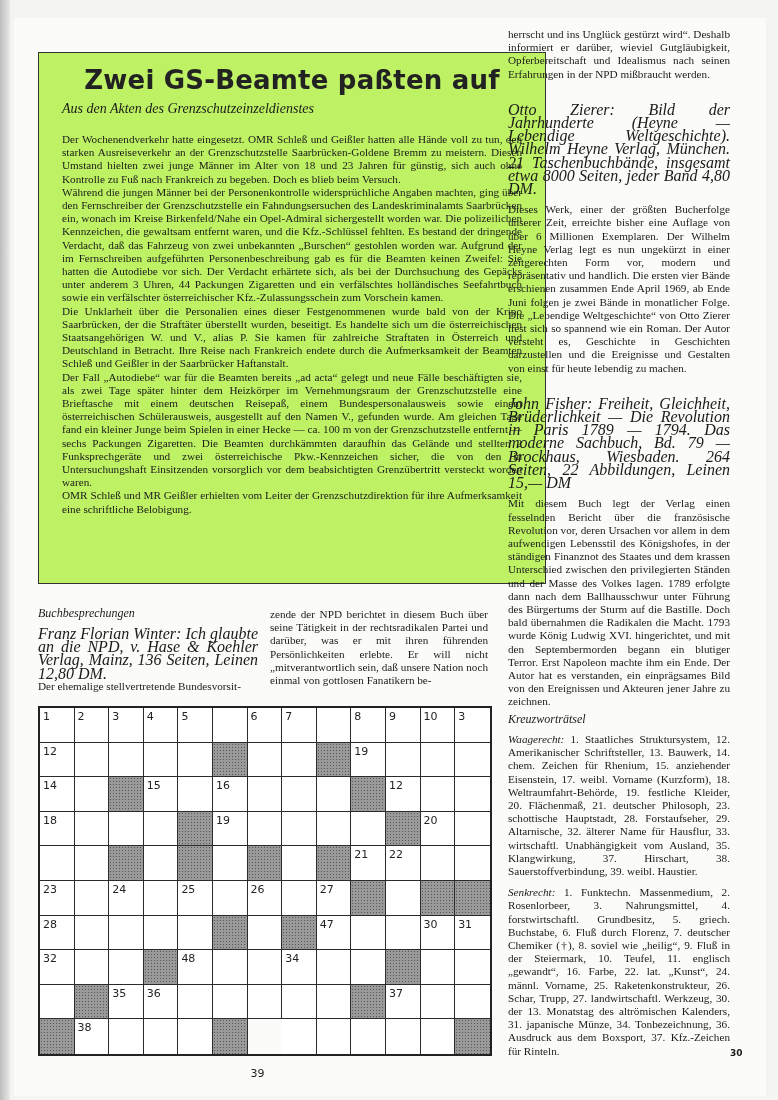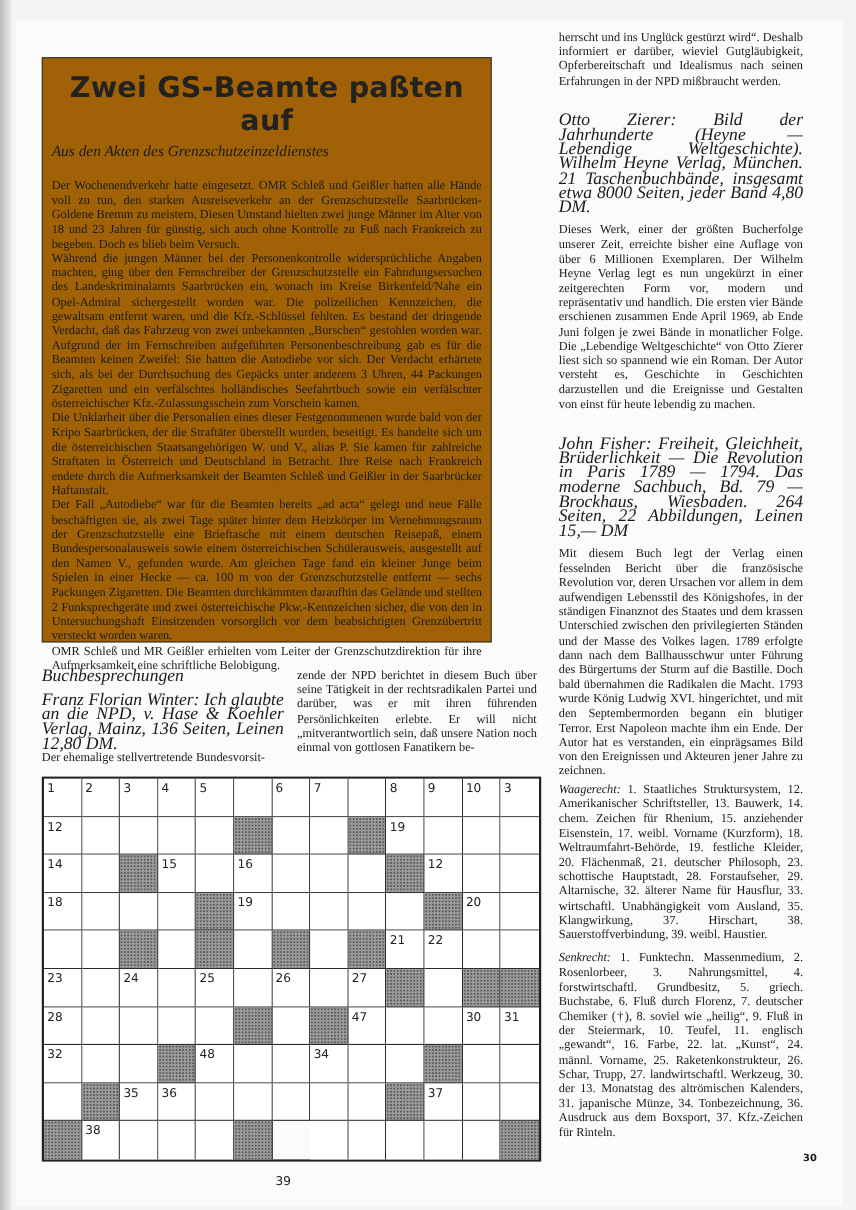--- a/index.html
+++ b/index.html
@@ -9,35 +9,35 @@
     font-family:"Liberation Serif", "DejaVu Serif", serif;
     color:#1a1a1a;
   }
   .page {
     position:absolute; left:14px; top:18px; width:752px; height:1078px;
     background:#fbfbf9;
   }
   .edge { position:absolute; left:0; top:0; width:10px; height:1100px;
     background:linear-gradient(90deg,#bdbdbd,#e9e9e7); }
   .article-box {
-    position:absolute; left:38px; top:52px; width:409px; height:532px;
-    border:1.5px solid #333; box-sizing:border-box; padding:0 8px;
-    background:#a16207;
+    position:absolute; left:38px; top:52px; width:508px; height:532px;
+    border:1.5px solid #333; box-sizing:border-box; padding:0 23px;
+    background:#bef264;
   }
   .headline {
     font-family:"DejaVu Sans", "Liberation Sans", sans-serif;
     font-weight:bold; font-size:26px; text-align:center;
     margin:12px 0 0 0; letter-spacing:0.2px; color:#222;
   }
   .subhead {
     font-style:italic; font-size:14px; margin:6px 0 16px 0;
   }
   .body-text { font-size:11.2px; line-height:13.2px; text-align:justify; margin:0; }
   .body-text p { margin:0; }
-  .section-title { font-style:italic; font-size:16px; margin:0 0 6px 0; }
+  .section-title { font-style:italic; font-size:12px; margin:0 0 6px 0; }
   .col-left { position:absolute; left:38px; top:606px; width:220px; }
   .col-mid { position:absolute; left:270px; top:608px; width:218px; }
   .col-right { position:absolute; left:508px; top:28px; width:222px; }
   .book-ref { font-style:italic; font-size:16px; line-height:13.2px; text-align:justify; margin:0; }
   .gap-s { height:8px; }
   .gap-l { height:22px; }
   .grid {
     position:absolute; left:38px; top:706px;
     display:grid; grid-template-columns:repeat(13, 34.6px);
     grid-template-rows:repeat(10, 34.6px);
@@ -307,18 +307,19 @@
     </div>
     <div class="cell" style="border-bottom: none;"></div>
     <div class="cell" style="border-bottom: none;"></div>
     <div class="cell" style="border-bottom: none;"></div>
     <div class="cell" style="border-bottom: none;"></div>
     <div class="cell" style="border-bottom: none;"></div>
     <div class="cell black" style="border-right: none; border-bottom: none;"></div>
   </div>
 
 <div class="cw-section">
+  <div class="section-title">Kreuzworträtsel</div>
   <p class="body-text"><i>Waagerecht:</i> <span>1. Staatliches Struktursystem, 12. Amerikanischer Schriftsteller, 13. Bauwerk, 14. chem. Zeichen für Rhenium, 15. anziehender Eisenstein, 17. weibl. Vorname (Kurzform), 18. Weltraumfahrt-Behörde, 19. festliche Kleider, 20. Flächenmaß, 21. deutscher Philosoph, 23. schottische Hauptstadt, 28. Forstaufseher, 29. Altarnische, 32. älterer Name für Hausflur, 33. wirtschaftl. Unabhängigkeit vom Ausland, 35. Klangwirkung, 37. Hirschart, 38. Sauerstoffverbindung, 39. weibl. Haustier.</span></p>
   <div class="gap-s"></div>
   <p class="body-text"><i>Senkrecht:</i> <span>1. Funktechn. Massenmedium, 2. Rosenlorbeer, 3. Nahrungsmittel, 4. forstwirtschaftl. Grundbesitz, 5. griech. Buchstabe, 6. Fluß durch Florenz, 7. deutscher Chemiker (†), 8. soviel wie „heilig“, 9. Fluß in der Steiermark, 10. Teufel, 11. englisch „gewandt“, 16. Farbe, 22. lat. „Kunst“, 24. männl. Vorname, 25. Raketenkonstrukteur, 26. Schar, Trupp, 27. landwirtschaftl. Werkzeug, 30. der 13. Monatstag des altrömischen Kalenders, 31. japanische Münze, 34. Tonbezeichnung, 36. Ausdruck aus dem Boxsport, 37. Kfz.-Zeichen für Rinteln.</span></p>
 </div>
 
 <div class="page-num">30</div>
 
 </body></html>

